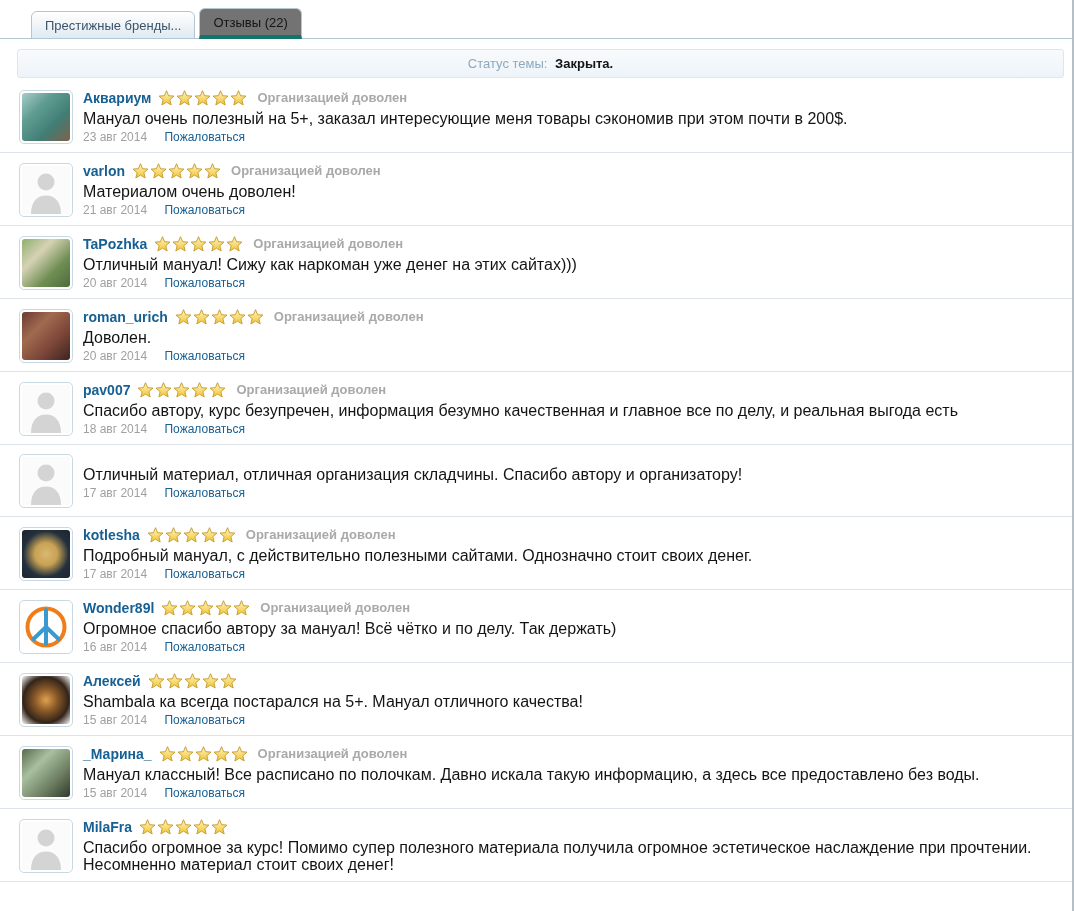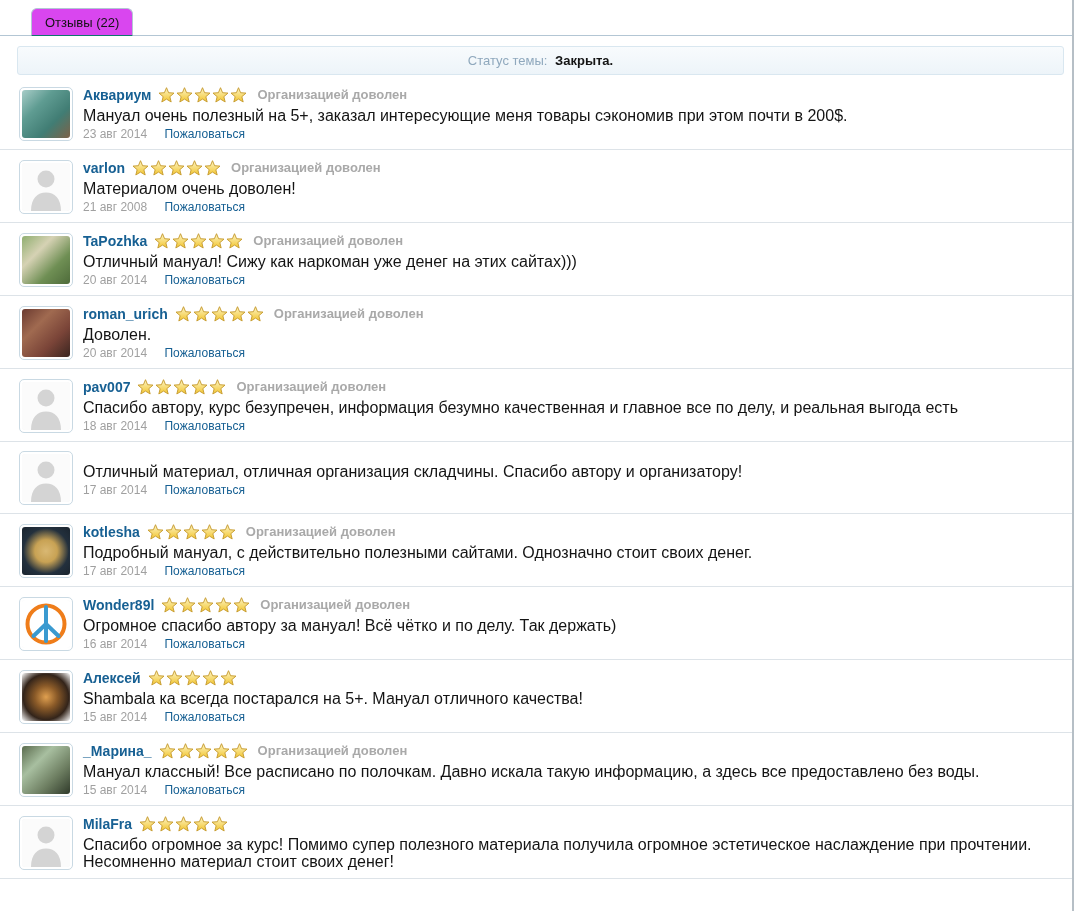--- a/index.html
+++ b/index.html
@@ -5,21 +5,21 @@
   html,body{margin:0;padding:0;background:#fff;}
   body{font-family:"Liberation Sans","DejaVu Sans",sans-serif;color:#141414;}
   .page{width:1072px;min-height:911px;background:#fff;border-right:2px solid #b6bfc6;overflow:hidden;}
 
   
   .tabbar{display:flex;align-items:flex-end;padding:8px 0 0 31px;border-bottom:1px solid #b3c6d4;}
   .tab{display:inline-block;margin-right:4px;margin-bottom:-1px;padding:6px 13px 5px;
        font-size:13px;color:#3c5368;text-decoration:none;cursor:pointer;
        background:linear-gradient(#ffffff,#dfeaf2);
        border:1px solid #b3c6d4;border-radius:6px 6px 0 0;}
-  .tab.active{background:#d946ef;color:#141414;border-bottom:1px solid #0f766e;}
+  .tab.active{background:#737373;color:#141414;border-bottom:4px solid #0f766e;}
 
   
   .statusbar{margin:10px 8px 2px 17px;padding:6px 10px;font-size:13px;
              background:linear-gradient(#f8fbfd,#edf4f9);
              border:1px solid #d9e7f0;border-radius:3px;color:#8fa8bd;text-align:center;}
   .statusbar b{color:#141414;margin-left:4px;}
 
   
   .review{display:flex;align-items:center;padding:9px 8px 8px 19px;border-bottom:1px solid #dde3e8;}
   .avatar{display:block;width:48px;height:48px;padding:2px;background:#fff;
@@ -45,20 +45,21 @@
     <linearGradient id="starG" x1="0" y1="0" x2="0" y2="1">
       <stop offset="0" stop-color="#fdf6c8"></stop>
       <stop offset="1" stop-color="#f2c42d"></stop>
     </linearGradient>
   </defs>
 </svg>
 
 <div class="page">
 
   <div class="tabbar">
+    <a class="tab">Престижные бренды...</a>
     <a class="tab active">Отзывы (22)</a>
   </div>
 
   <div class="statusbar">
     <span>Статус темы:</span>
     <b>Закрыта.</b>
   </div>
 
   <div id="review-list">
   <div class="review">
@@ -122,21 +123,21 @@
                 <path d="M12 1l3 7.2 7.8.6-6 5.1 1.9 7.6L12 17.4 5.3 21.5l1.9-7.6-6-5.1 7.8-.6z" fill="url(#starG)" stroke="#c79d32" stroke-width="1.4" stroke-linejoin="round"></path>
               </svg>
               <svg width="17" height="16" viewBox="0 0 24 23">
                 <path d="M12 1l3 7.2 7.8.6-6 5.1 1.9 7.6L12 17.4 5.3 21.5l1.9-7.6-6-5.1 7.8-.6z" fill="url(#starG)" stroke="#c79d32" stroke-width="1.4" stroke-linejoin="round"></path>
               </svg>
             </span>
         <span class="rv-org">Организацией доволен</span>
       </div>
       <div class="rv-text">Материалом очень доволен!</div>
       <div class="rv-meta">
-        <span class="rv-date">21 авг 2008</span>
+        <span class="rv-date">21 авг 2014</span>
         <a class="rv-report">Пожаловаться</a>
       </div>
     </div>
   </div>
 
   <div class="review">
     <a class="avatar">
       <div class="av-img" style="background: linear-gradient(135deg, rgb(143, 174, 111) 0%, rgb(214, 210, 180) 33%, rgb(111, 143, 84) 67%, rgb(78, 107, 58) 100%);"></div>
     </a>
     <div class="rv-body">

